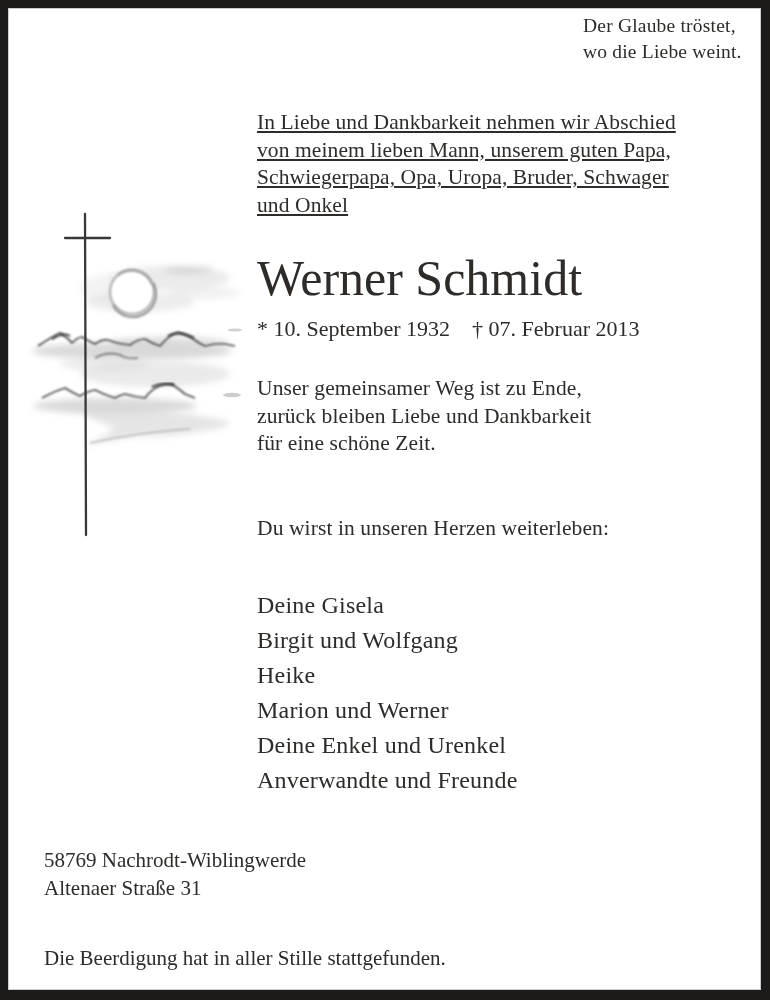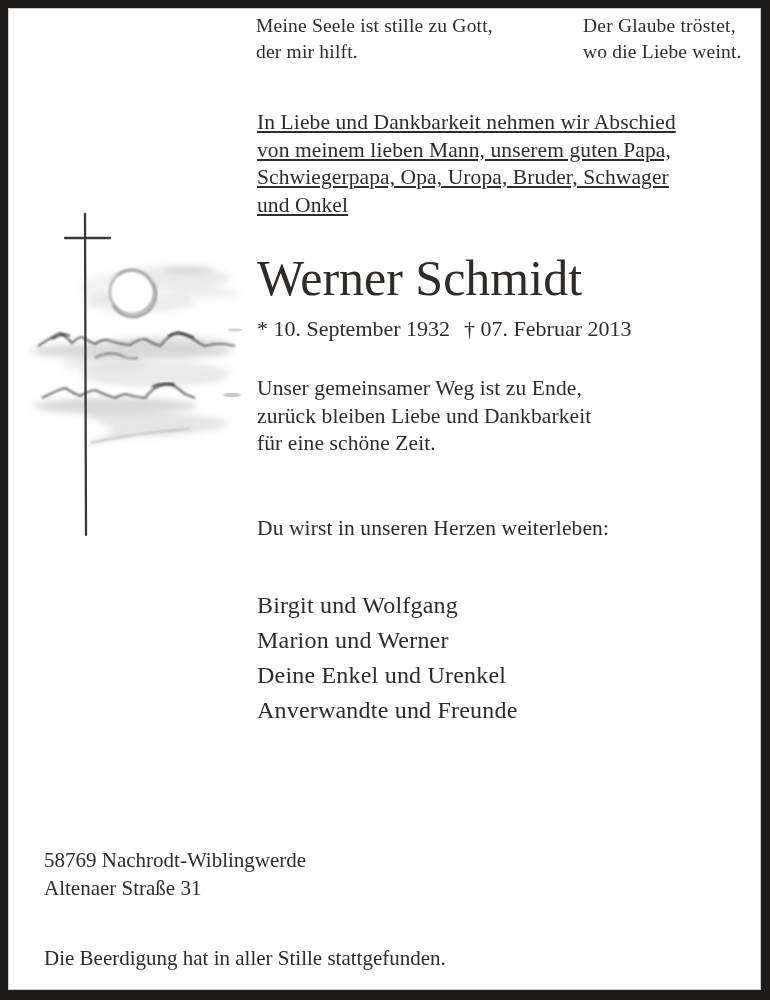--- a/index.html
+++ b/index.html
@@ -52,21 +52,21 @@
     font-size: 50px;
     line-height: 56px;
     white-space: nowrap;
   }
   .dates {
     margin-top: 9px;
     font-size: 22px;
     line-height: 27px;
     white-space: nowrap;
   }
-  .death-date { margin-left: 14px; }
+  .death-date { margin-left: 22px; }
   .mourners {
     left: 249px;
     top: 580px;
     font-size: 24px;
     line-height: 35px;
     letter-spacing: 0.2px;
   }
   .address {
     left: 36px;
     top: 839px;
@@ -142,24 +142,20 @@
       <ellipse cx="215" cy="132" rx="7" ry="1.6" fill="#bdbdbd" opacity="0.7"></ellipse>
       <ellipse cx="212" cy="197" rx="9" ry="2.2" fill="#b5b5b5" opacity="0.7"></ellipse>
     </g>
 
     <g stroke="#3a3836" stroke-width="2.3" stroke-linecap="round">
       <line x1="65" y1="16" x2="66" y2="337"></line>
       <line x1="45" y1="40" x2="90" y2="40"></line>
     </g>
   </svg>
 
-  <div class="abs quote quote-left">
-    <div>Meine Seele ist stille zu Gott,</div>
-    <div>der mir hilft.</div>
-  </div>
   <div class="abs quote quote-right">
     <div>Der Glaube tröstet,</div>
     <div>wo die Liebe weint.</div>
   </div>
 
   <div class="abs bodytext intro">
     <div>In Liebe und Dankbarkeit nehmen wir Abschied</div>
     <div>von meinem lieben Mann, unserem guten Papa,</div>
     <div>Schwiegerpapa, Opa, Uropa, Bruder, Schwager</div>
     <div>und Onkel</div>
@@ -174,21 +170,23 @@
 
   <div class="abs bodytext farewell">
     <div>Unser gemeinsamer Weg ist zu Ende,</div>
     <div>zurück bleiben Liebe und Dankbarkeit</div>
     <div>für eine schöne Zeit.</div>
   </div>
 
   <div class="abs bodytext remembrance">Du wirst in unseren Herzen weiterleben:</div>
 
   <div class="abs mourners">
+    <div>Deine Gisela</div>
     <div>Birgit und Wolfgang</div>
+    <div>Heike</div>
     <div>Marion und Werner</div>
     <div>Deine Enkel und Urenkel</div>
     <div>Anverwandte und Freunde</div>
   </div>
 
   <div class="abs address">
     <div>58769 Nachrodt-Wiblingwerde</div>
     <div>Altenaer Straße 31</div>
   </div>
 

